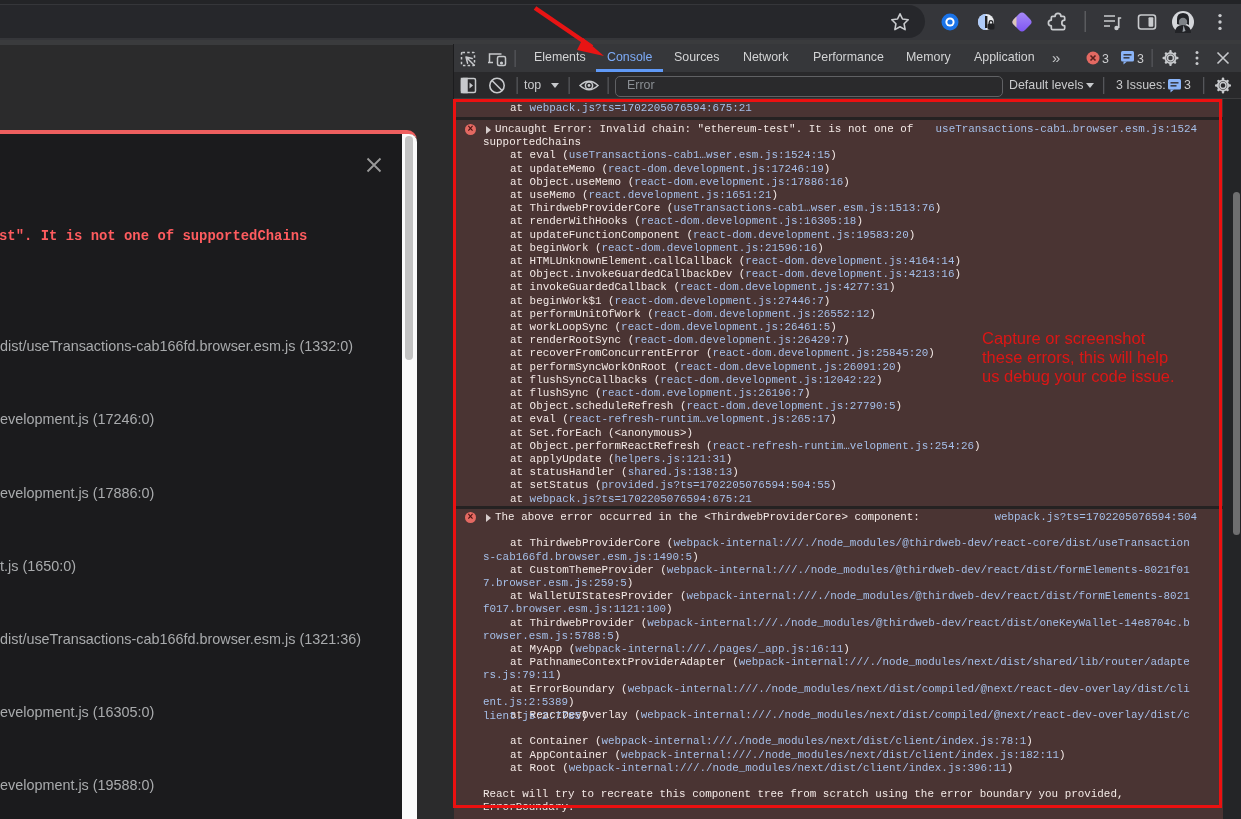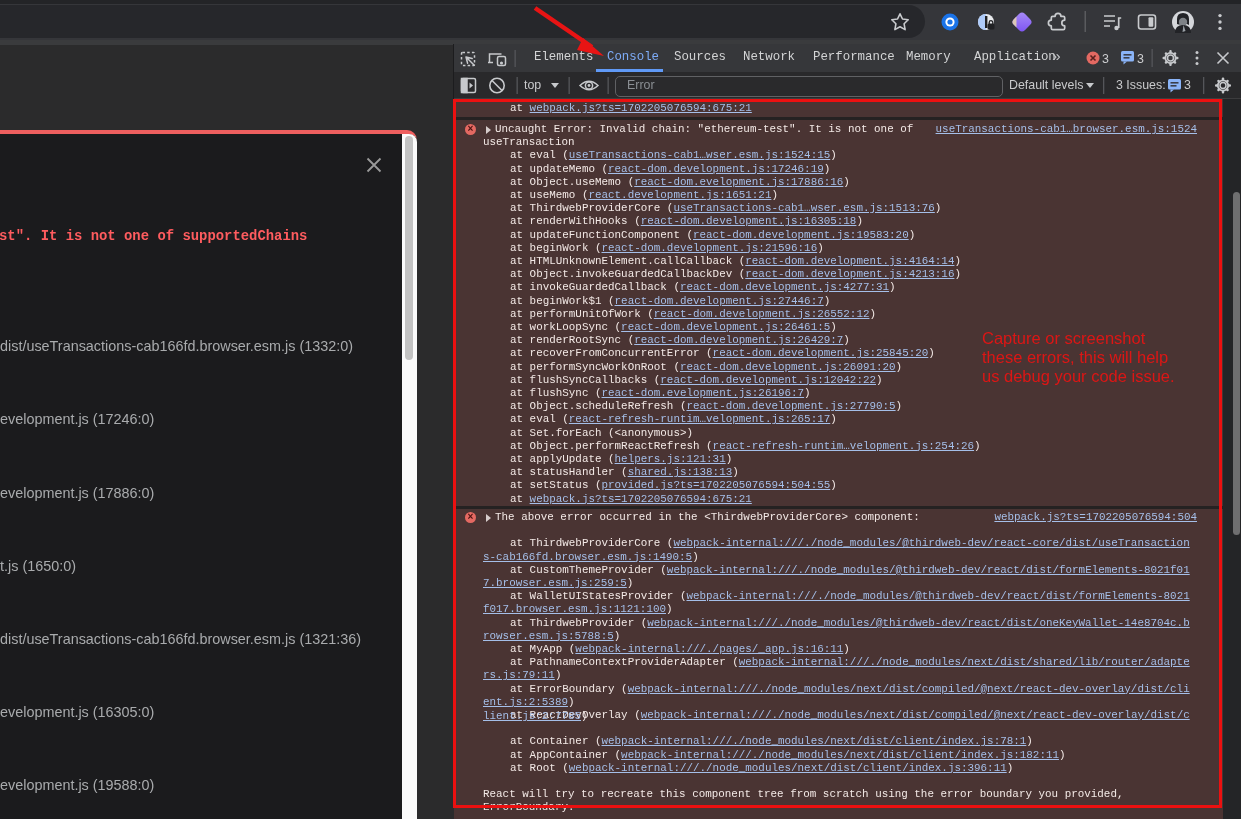--- a/index.html
+++ b/index.html
@@ -16,28 +16,28 @@
   #mtrack{position:absolute;left:402px;top:134px;width:15px;height:685px;background:#fbfbfb;border-top-right-radius:8px;}
   #mthumb{position:absolute;left:404.5px;top:136px;width:8.5px;height:224px;border-radius:4.5px;background:#c3c3c3;}
   .mline{position:absolute;left:0;color:#a9abad;font-size:14.4px;line-height:18px;white-space:pre;}
   #merr{position:absolute;left:-1px;top:228px;color:#ff5c5f;font-family:"Liberation Mono",monospace;
      font-weight:bold;font-size:13.9px;white-space:pre;}
   #mclose{position:absolute;left:366px;top:157px;width:16px;height:16px;}
   
   #dt{position:absolute;left:454px;top:44px;width:787px;height:775px;background:#36373a;}
   #dtdivider{position:absolute;left:453px;top:44px;width:1px;height:56px;background:#1c1c1e;}
   #tabbar{position:absolute;left:454px;top:44px;width:787px;height:28px;background:#36373a;}
-  .tab{position:absolute;top:44px;height:27px;line-height:27px;color:#d3d4d5;font-size:12.4px;font-family:Liberation Mono, monospace;}
+  .tab{position:absolute;top:44px;height:27px;line-height:27px;color:#d3d4d5;font-size:12.4px;}
   #row2{position:absolute;left:454px;top:72px;width:787px;height:27px;background:#29292b;border-bottom:1px solid #3c3c3e;box-sizing:border-box;}
   .r2t{position:absolute;top:0;height:26px;line-height:26px;color:#c9cacc;font-size:12.4px;}
   #filter{position:absolute;left:615px;top:76px;width:386px;height:19px;border:1px solid #606164;border-radius:5px;background:#2a2a2c;}
   #console{position:absolute;left:454px;top:99px;width:787px;height:720px;background:#4a3433;overflow:hidden;}
   .ct{position:absolute;font-family:"Liberation Mono",monospace;font-size:10.9px;line-height:13.2px;
       color:#f3e9e6;white-space:pre;}
-  .lk{color:#a5bfe9;text-decoration:underline;margin-top:33px;}
+  .lk{color:#a5bfe9;margin-top:33px;}
   .csep{position:absolute;left:454px;width:773px;height:3px;background:#252222;}
   .eicon{position:absolute;left:465px;width:11px;height:11px;border-radius:50%;background:#e46962;}
   .eix{position:absolute;left:465px;width:11px;height:11px;color:#4a1210;font-size:10px;line-height:10.5px;text-align:center;font-weight:bold;}
   .tri{position:absolute;left:486px;width:0;height:0;border-left:5px solid #d6cccb;border-top:4px solid transparent;border-bottom:4px solid transparent;}
   #cgutter{position:absolute;left:1223px;top:99px;width:18px;height:720px;background:#242527;}
   #cthumb{position:absolute;left:1233px;top:192px;width:7px;height:343px;border-radius:4px;background:#6f6f70;}
   
   #redrect{position:absolute;left:453px;top:99px;width:769px;height:709px;
       border:3px solid #ec1010;box-sizing:border-box;}
   #redtext{position:absolute;left:982px;top:329px;color:#dc1615;font-size:16.5px;line-height:19.2px;white-space:pre;}
@@ -265,21 +265,21 @@
 <div class="csep" style="top:505.5px"></div>
   <div class="eicon" style="top:124.0px"></div>
 <div class="eix" style="top:124.0px">×</div>
 <div class="tri" style="top:125.5px"></div>
 <div class="eicon" style="top:512.0px"></div>
 <div class="eix" style="top:512.0px">×</div>
 <div class="tri" style="top:513.5px"></div>
   <div class="ct" style="left:510px;top:102.4px">at <span class="lk">webpack.js?ts=1702205076594:675:21</span></div>
 <div class="ct" style="left:495px;top:122.9px">Uncaught Error: Invalid chain: "ethereum-test". It is not one of </div>
 <div class="ct" style="right:44px;top:122.9px"><span class="lk">useTransactions-cab1…browser.esm.js:1524</span></div>
-<div class="ct" style="left:483px;top:136.1px">useTransaction</div>
+<div class="ct" style="left:483px;top:136.1px">supportedChains</div>
 <div class="ct" style="left:510px;top:149.3px">at eval (<span class="lk">useTransactions-cab1…wser.esm.js:1524:15</span>)</div>
 <div class="ct" style="left:510px;top:162.5px">at updateMemo (<span class="lk">react-dom.development.js:17246:19</span>)</div>
 <div class="ct" style="left:510px;top:175.7px">at Object.useMemo (<span class="lk">react-dom.evelopment.js:17886:16</span>)</div>
 <div class="ct" style="left:510px;top:188.9px">at useMemo (<span class="lk">react.development.js:1651:21</span>)</div>
 <div class="ct" style="left:510px;top:202.1px">at ThirdwebProviderCore (<span class="lk">useTransactions-cab1…wser.esm.js:1513:76</span>)</div>
 <div class="ct" style="left:510px;top:215.3px">at renderWithHooks (<span class="lk">react-dom.development.js:16305:18</span>)</div>
 <div class="ct" style="left:510px;top:228.5px">at updateFunctionComponent (<span class="lk">react-dom.development.js:19583:20</span>)</div>
 <div class="ct" style="left:510px;top:241.7px">at beginWork (<span class="lk">react-dom.development.js:21596:16</span>)</div>
 <div class="ct" style="left:510px;top:254.9px">at HTMLUnknownElement.callCallback (<span class="lk">react-dom.development.js:4164:14</span>)</div>
 <div class="ct" style="left:510px;top:268.1px">at Object.invokeGuardedCallbackDev (<span class="lk">react-dom.development.js:4213:16</span>)</div>

